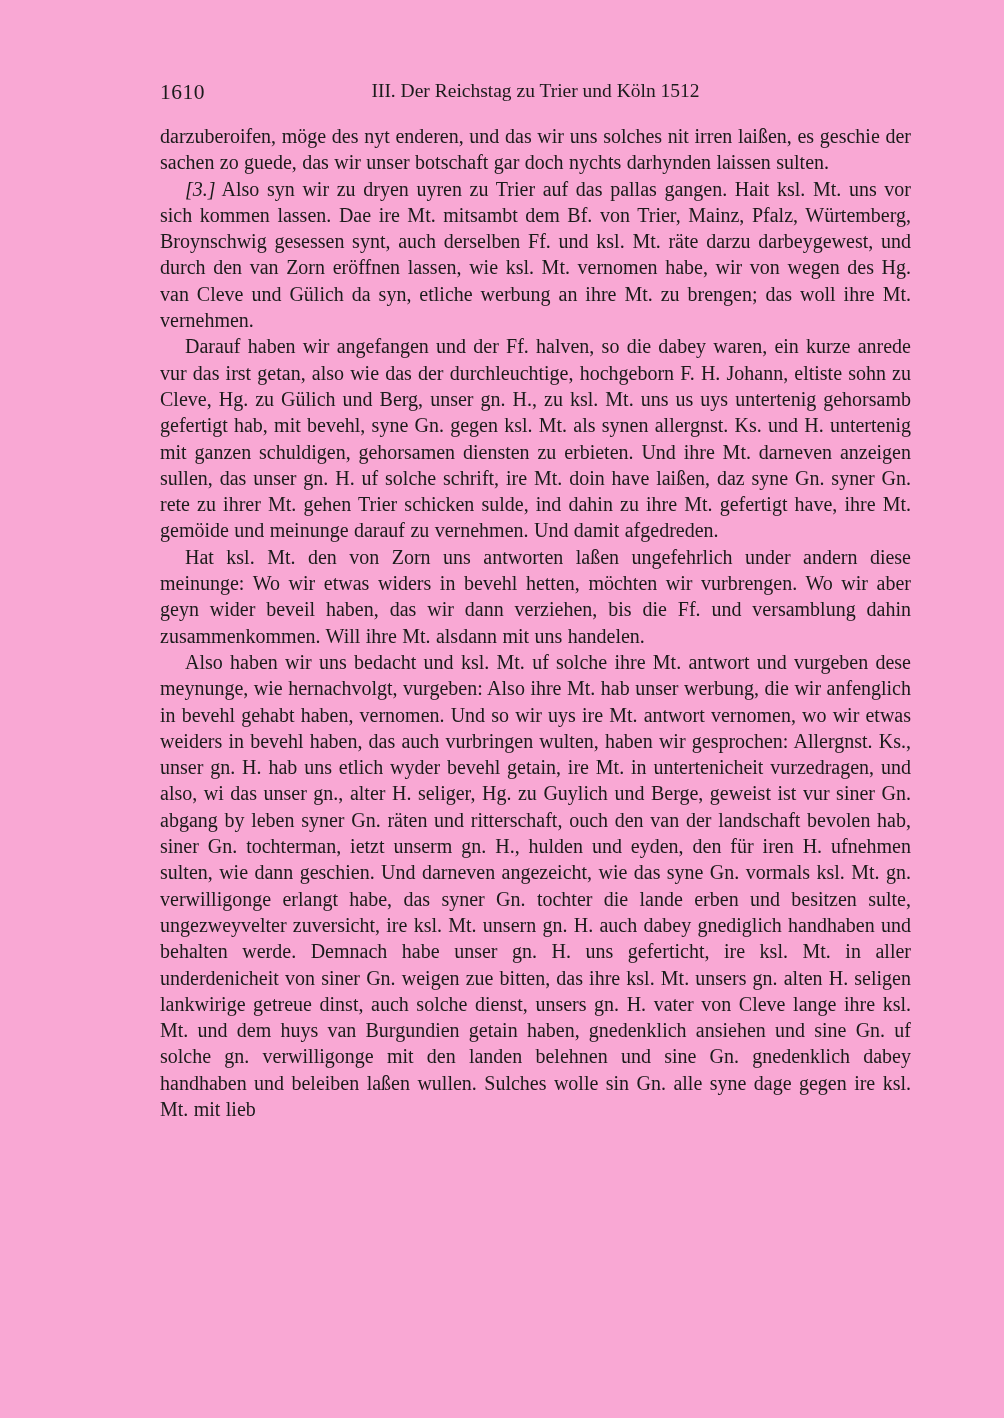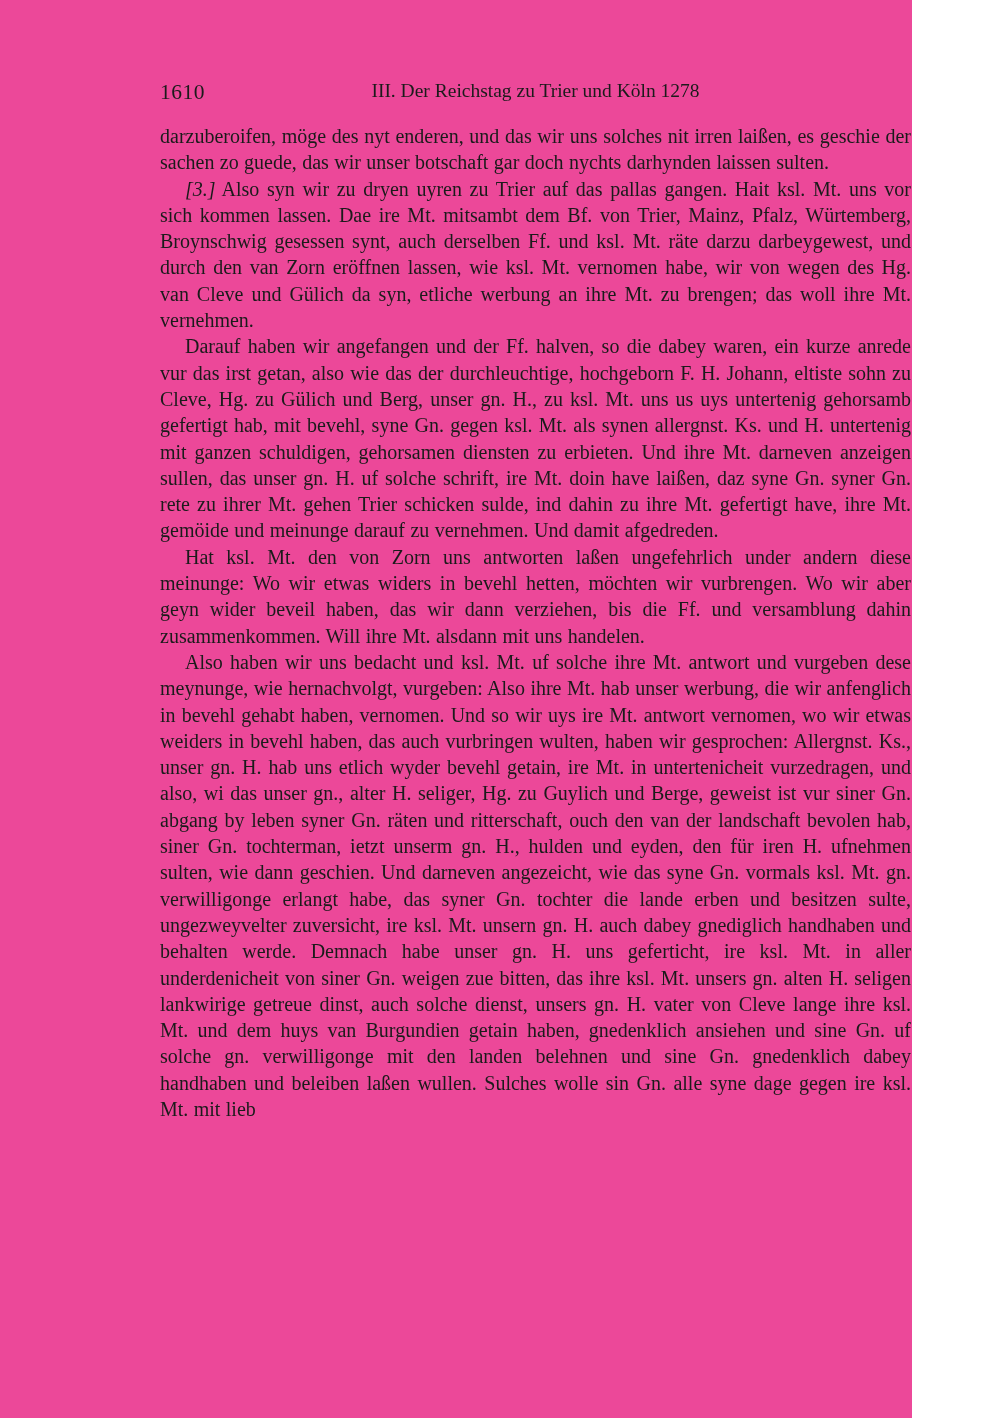--- a/index.html
+++ b/index.html
@@ -2,23 +2,23 @@
 <html><head>
 <meta charset="utf-8">
 <style>
   html, body {
     margin: 0;
     padding: 0;
     background: #ffffff;
   }
   .page {
     position: relative;
-    width: 912px;
+    width: 1004px;
     height: 1418px;
-    background: #ec4899;
+    background: #f9a8d4;
     color: #1b1b1b;
     font-family: "Liberation Serif", "DejaVu Serif", serif;
     overflow: hidden;
   }
   .text-block {
     position: absolute;
     left: 160px;
     top: 80px;
     width: 751px;
   }
@@ -58,21 +58,21 @@
   }
 </style>
 </head>
 <body>
 
 <div class="page">
   <div class="text-block">
 
     <div class="page-header">
       <span class="page-number">1610</span>
-      <div class="running-title">III. Der Reichstag zu Trier und Köln 1278</div>
+      <div class="running-title">III. Der Reichstag zu Trier und Köln 1512</div>
     </div>
 
     <div class="body-text">
 
       <p class="para first"><span class="para-marker"></span><span class="para-text">darzuberoifen, möge des nyt enderen, und das wir uns solches nit irren laißen, es geschie der sachen zo guede, das wir unser botschaft gar doch nychts darhynden laissen sulten.</span></p>
 
       <p class="para"><span class="para-marker">[3.]</span><span class="para-text">Also syn wir zu dryen uyren zu Trier auf das pallas gangen. Hait ksl. Mt. uns vor sich kommen lassen. Dae ire Mt. mitsambt dem Bf. von Trier, Mainz, Pfalz, Würtemberg, Broynschwig gesessen synt, auch derselben Ff. und ksl. Mt. räte darzu darbeygewest, und durch den van Zorn eröffnen lassen, wie ksl. Mt. vernomen habe, wir von wegen des Hg. van Cleve und Gülich da syn, etliche werbung an ihre Mt. zu brengen; das woll ihre Mt. vernehmen.</span></p>
 
       <p class="para"><span class="para-marker"></span><span class="para-text">Darauf haben wir angefangen und der Ff. halven, so die dabey waren, ein kurze anrede vur das irst getan, also wie das der durchleuchtige, hochgeborn F. H. Johann, eltiste sohn zu Cleve, Hg. zu Gülich und Berg, unser gn. H., zu ksl. Mt. uns us uys untertenig gehorsamb gefertigt hab, mit bevehl, syne Gn. gegen ksl. Mt. als synen allergnst. Ks. und H. untertenig mit ganzen schuldigen, gehorsamen diensten zu erbieten. Und ihre Mt. darneven anzeigen sullen, das unser gn. H. uf solche schrift, ire Mt. doin have laißen, daz syne Gn. syner Gn. rete zu ihrer Mt. gehen Trier schicken sulde, ind dahin zu ihre Mt. gefertigt have, ihre Mt. gemöide und meinunge darauf zu vernehmen. Und damit afgedreden.</span></p>
 

